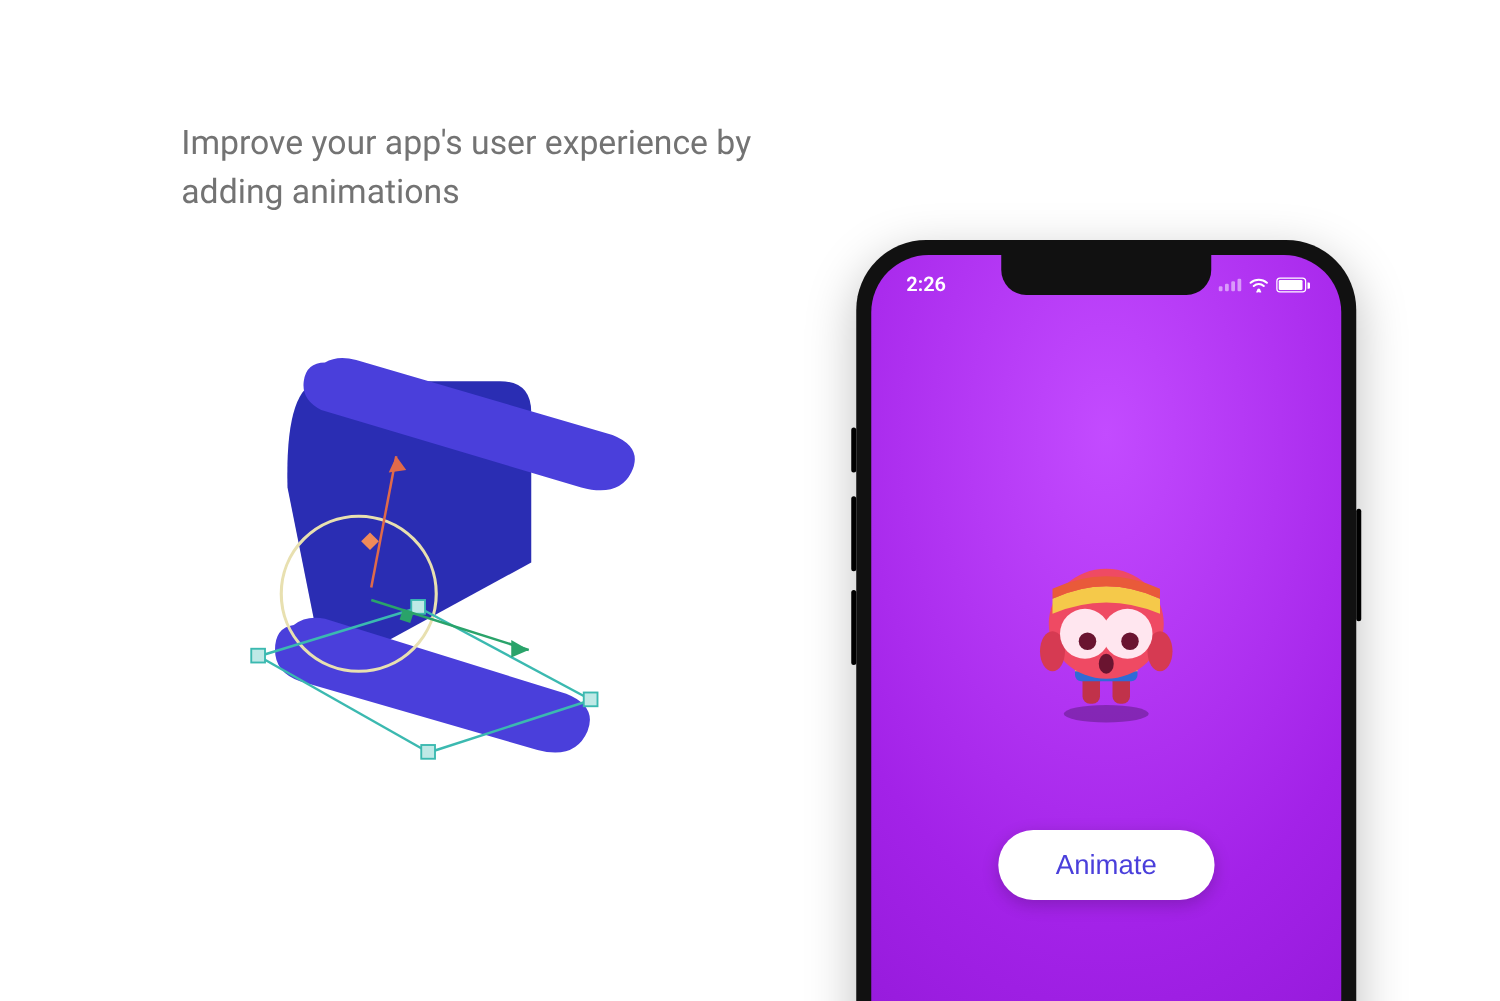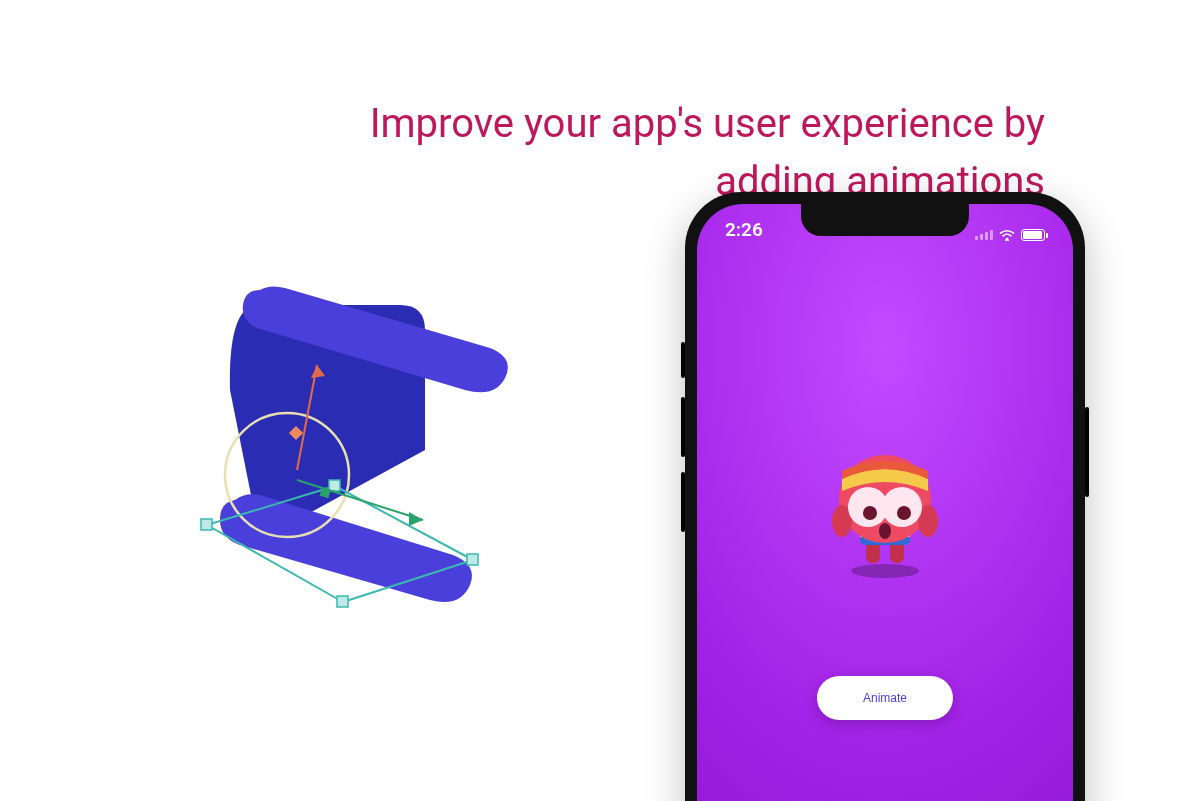--- a/index.html
+++ b/index.html
@@ -9,25 +9,24 @@
     background: #ffffff;
     font-family: -apple-system, BlinkMacSystemFont, "Segoe UI", Roboto, sans-serif;
     position: relative;
     overflow: hidden;
   }
   .headline {
     position: absolute;
     top: 95px;
     left: 145px;
     width: 900px;
-    font-size: 40px;
+    font-size: 27px;
     line-height: 1.45;
-    color: #be185d;
+    color: #737373;
     font-weight: 400;
-    text-align: right;
   }
   .headline .bold { font-weight: 400; }
 
   
   .illus {
     position: absolute;
     top: 270px;
     left: 165px;
     width: 360px;
     height: 380px;
@@ -71,25 +70,24 @@
     background: #111;
     border-radius: 0 0 20px 20px;
     z-index: 5;
   }
   .statusbar {
     position: absolute;
     top: 14px; left: 0; right: 0;
     display: flex;
     justify-content: space-between;
     padding: 0 28px;
-    font-size: 19px;
+    font-size: 16px;
     font-weight: 600;
     color: #fff;
     z-index: 4;
-    align-items: flex-end;
   }
   .status-icons { display: flex; align-items: center; gap: 6px; }
   .signal-dots { display: flex; gap: 2px; align-items: flex-end; }
   .signal-dots span {
     width: 3px; background: #fff; border-radius: 1px;
   }
   .signal-dots span:nth-child(1){height:4px;opacity:.5;}
   .signal-dots span:nth-child(2){height:6px;opacity:.5;}
   .signal-dots span:nth-child(3){height:8px;opacity:.5;}
   .signal-dots span:nth-child(4){height:10px;opacity:.5;}
@@ -113,21 +111,21 @@
     width: 130px; height: 150px;
   }
 
   .animate-btn {
     position: absolute;
     bottom: 280px;
     left: 50%;
     transform: translateX(-50%);
     background: #fff;
     color: #4a3fdb;
-    font-size: 12px;
+    font-size: 22px;
     font-weight: 500;
     border: none;
     border-radius: 40px;
     padding: 15px 46px;
     cursor: pointer;
     box-shadow: 0 4px 14px rgba(0,0,0,0.2);
   }
 </style>
 </head>
 <body>

